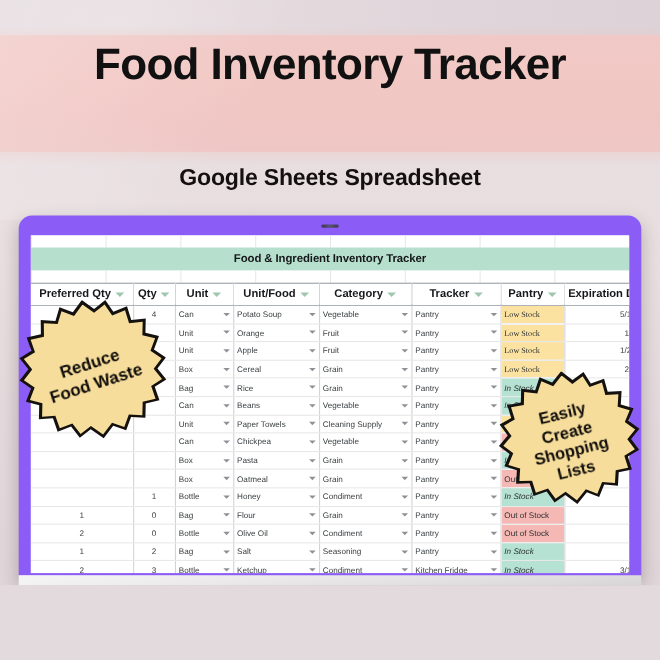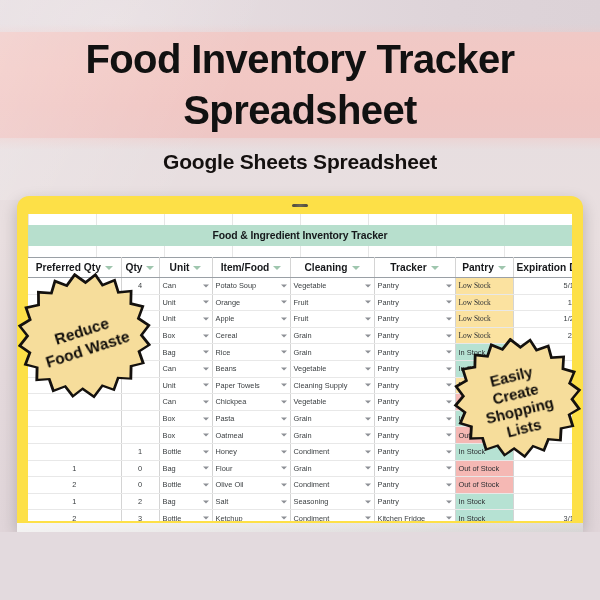--- a/index.html
+++ b/index.html
@@ -44,21 +44,21 @@
   }
   .subtitle{
     position:absolute;left:0;right:0;top:150px;
     text-align:center;color:#14100f;
     font-size:21px;font-weight:700;letter-spacing:-.2px;
   }
 
   
   .monitor{
     position:absolute;left:17px;top:196px;width:566px;height:332px;
-    background:#fde047;
+    background:#8b5cf6;
     border-radius:12px 12px 4px 4px;
     box-shadow:0 6px 16px rgba(0,0,0,.22);
     overflow:hidden;
   }
   .cam{
     position:absolute;left:50%;top:8px;transform:translateX(-50%);
     width:16px;height:3px;
     background:radial-gradient(circle,#55525a 0%,#3a383e 70%);
     border-radius:2px;opacity:.85;
   }
@@ -129,21 +129,21 @@
   td.num{text-align:center;color:#3c4043;}
   td.dropcell{position:relative;padding-right:12px;color:#3c4043;}
   .caret{
     position:absolute;right:3px;top:50%;transform:translateY(-50%);
     width:0;height:0;border-left:3px solid transparent;border-right:3px solid transparent;
     border-top:3.4px solid #8d9096;
   }
   td.date{text-align:right;color:#3c4043;padding-right:6px;}
   td.stock{font-weight:400;color:#2c2f33;padding-left:4px;}
   .st-low{background:#fbe2a0;font-family:Liberation Serif, serif;}
-  .st-in{background:#b6e2d3;}
+  .st-in{background:#b6e2d3;font-style:italic;}
   .st-out{background:#f5b8b4;}
 
   
   .badge{
     position:absolute;
     display:flex;align-items:center;justify-content:center;
     text-align:center;color:#100d0a;font-weight:700;
     background:#f6dd9b;
     filter:drop-shadow(0 2px 3px rgba(0,0,0,.25));
   }
@@ -190,21 +190,20 @@
 <div id="stage">
 
   <div class="bg-base"></div>
   <div class="bg-lower"></div>
   <div class="bg-band-soft"></div>
   <div class="bg-band"></div>
   <div class="bg-sheen"></div>
 
   <div class="title">
     <div>Food Inventory Tracker</div>
-    <div>Spreadsheet</div>
   </div>
   <div class="subtitle">Google Sheets Spreadsheet</div>
 
   <div class="monitor">
     <div class="cam"></div>
     <div class="screen">
 
       <div class="sheet">
         <div class="ghost-row"></div>
         <div class="sheet-title">Food &amp; Ingredient Inventory Tracker</div>
@@ -236,27 +235,27 @@
                   </span>
               </th>
               <th>
                 <span class="hdr-wrap">
                     <span>Unit</span>
                     <i class="filt"></i>
                   </span>
               </th>
               <th>
                 <span class="hdr-wrap">
-                    <span>Item/Food</span>
-                    <i class="filt"></i>
-                  </span>
-              </th>
-              <th>
-                <span class="hdr-wrap">
-                    <span>Cleaning</span>
+                    <span>Unit/Food</span>
+                    <i class="filt"></i>
+                  </span>
+              </th>
+              <th>
+                <span class="hdr-wrap">
+                    <span>Category</span>
                     <i class="filt"></i>
                   </span>
               </th>
               <th>
                 <span class="hdr-wrap">
                     <span>Tracker</span>
                     <i class="filt"></i>
                   </span>
               </th>
               <th>

